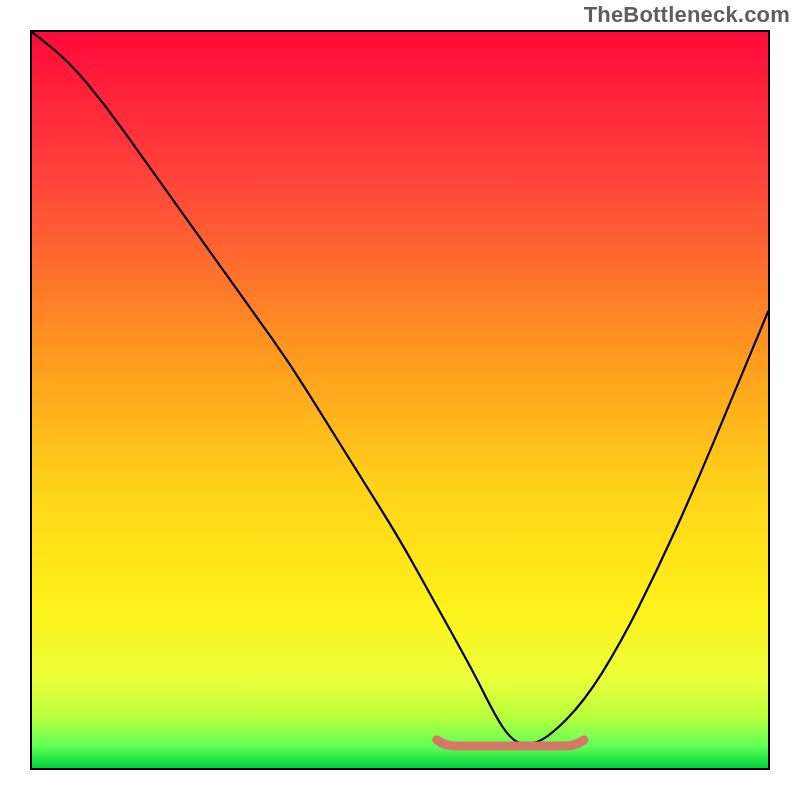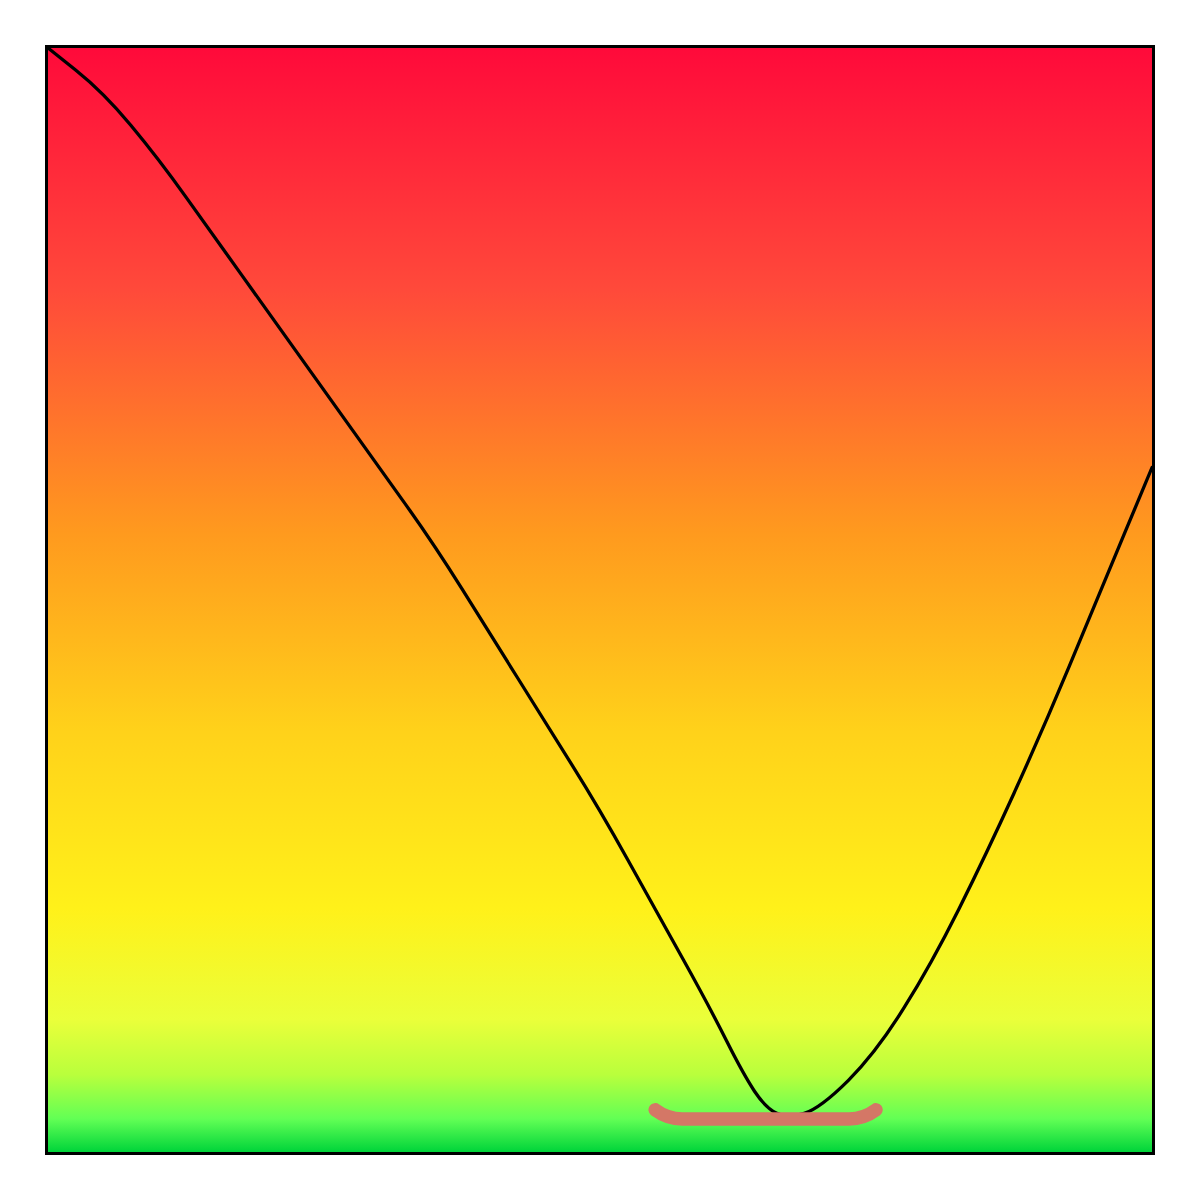--- a/index.html
+++ b/index.html
@@ -44,20 +44,21 @@
   svg.gradient-fill, svg.curve, svg.marker {
     position: absolute;
     left: 0;
     top: 0;
   }
 </style>
 </head>
 <body>
 <div class="outer">
 
+  <div class="watermark">TheBottleneck.com</div>
 
   <div class="plot-frame">
     <div class="plot-area">
 
       <svg class="gradient-fill" width="736" height="736" viewBox="0 0 736 736">
         <defs>
           <linearGradient id="bg-grad" x1="0" y1="0" x2="0" y2="1">
 
           <stop offset="0%" stop-color="#ff0a3a"></stop>
               <stop offset="22%" stop-color="#ff4a3a"></stop>

